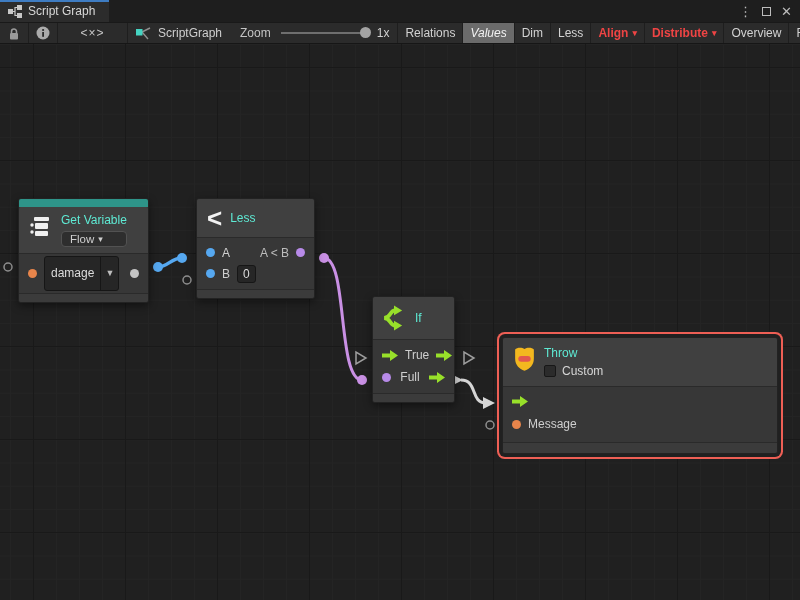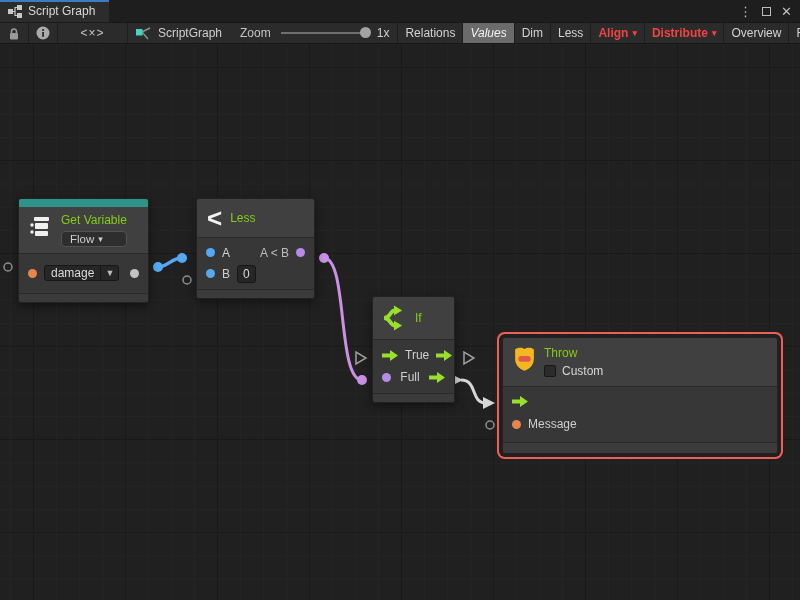--- a/index.html
+++ b/index.html
@@ -49,36 +49,36 @@
             background-position:33px 23px, 33px 23px, 10px 0px, 10px 0px; }
   svg.wires { position:absolute; top:0; left:0; width:800px; height:556px; pointer-events:none; }
 
   
   .node { position:absolute; background:#373737; border:1px solid #222222; border-radius:3px;
           box-shadow:0 3px 9px rgba(0,0,0,.45); color:#d6d6d6; font-size:12px; }
   .node.selected { box-shadow:0 0 0 3px #202020, 0 0 0 5px #ee5f55; }
   .accent-strip { height:8px; background:#2e9489; border-radius:2px 2px 0 0; }
   .node-header { background:#404040; border-bottom:1px solid #2a2a2a; display:flex;
                  align-items:center; gap:8px; padding:6px 8px; border-radius:2px 2px 0 0; }
-  .node-header .title { color:#84cc16; }
+  .node-header .title { color:#5eead4; }
   .node-footer { height:9px; background:#3b3b3b; border-top:1px solid #2a2a2a;
                  border-radius:0 0 2px 2px; }
   .node-body { padding:4px 0 5px 0; }
   .port-row { display:flex; align-items:center; gap:7px; padding:0 9px; height:21px; }
   .dot { width:9px; height:9px; border-radius:50%; flex:0 0 auto; }
   .dot.orange { background:#e8854b; } .dot.blue { background:#56a8f0; }
   .dot.purple { background:#b78ae8; } .dot.gray { background:#c4c4c4; }
   .plabel { color:#cfcfcf; }
   .out-label { margin-left:auto; color:#bdbdbd; }
   .spacer { flex:1; }
   .field { background:#262626; border:1px solid #161616; border-radius:3px; color:#dcdcdc;
            display:flex; align-items:center; }
   .mini-field { padding:1px 5px; }
   .text-field { padding:2px 6px; flex:1; height:18px; }
-  .dd { height:16px; }
+  .dd { height:35px; }
   .dd .dd-text { padding:0 6px; }
   .dd .dd-arrow { border-left:1px solid #161616; padding:0 4px; font-size:9px; color:#bdbdbd;
                   display:flex; align-items:center; height:100%; }
   .flow-btn { background:#2e2e2e; border:1px solid #525252; border-radius:4px; color:#cfcfcf;
               font-size:11.5px; padding:1px 8px; display:inline-flex; align-items:center; }
   .checkbox { width:12px; height:12px; background:#2b2b2b; border:1px solid #171717;
               border-radius:2px; flex:0 0 auto; }
   .hcol { display:flex; flex-direction:column; gap:4px; }
   .sub-row { display:flex; align-items:center; gap:6px; }
   .less-glyph { font-size:26px; font-weight:bold; color:#f2f2f2; line-height:22px; }

